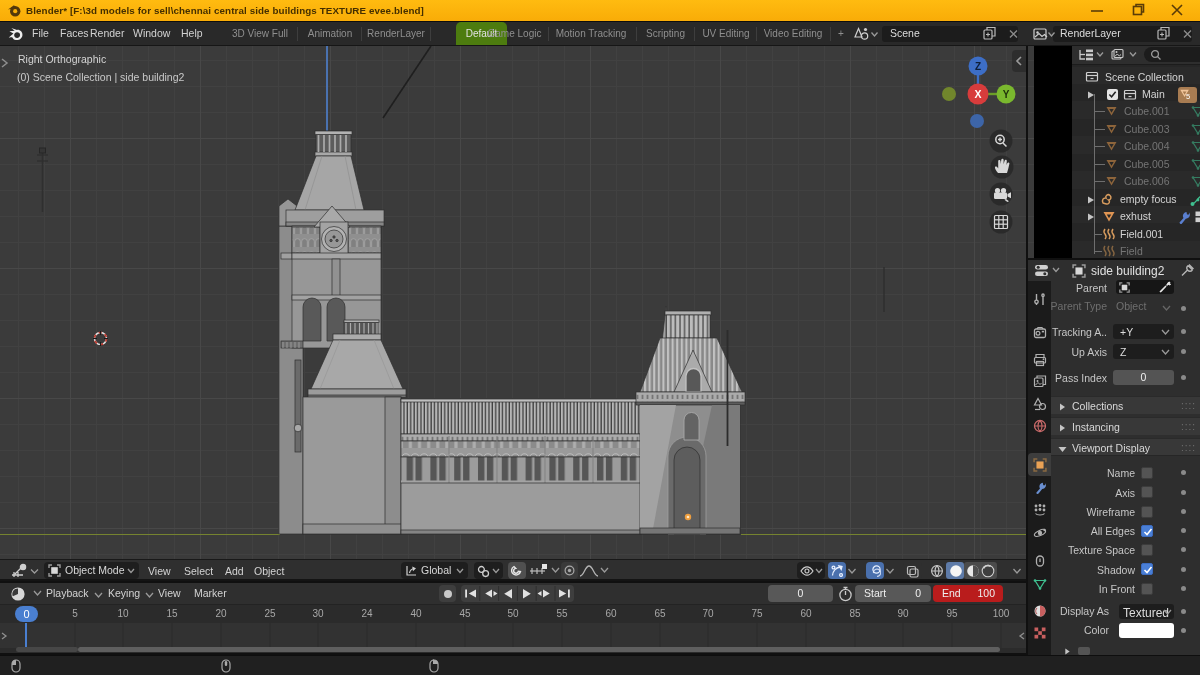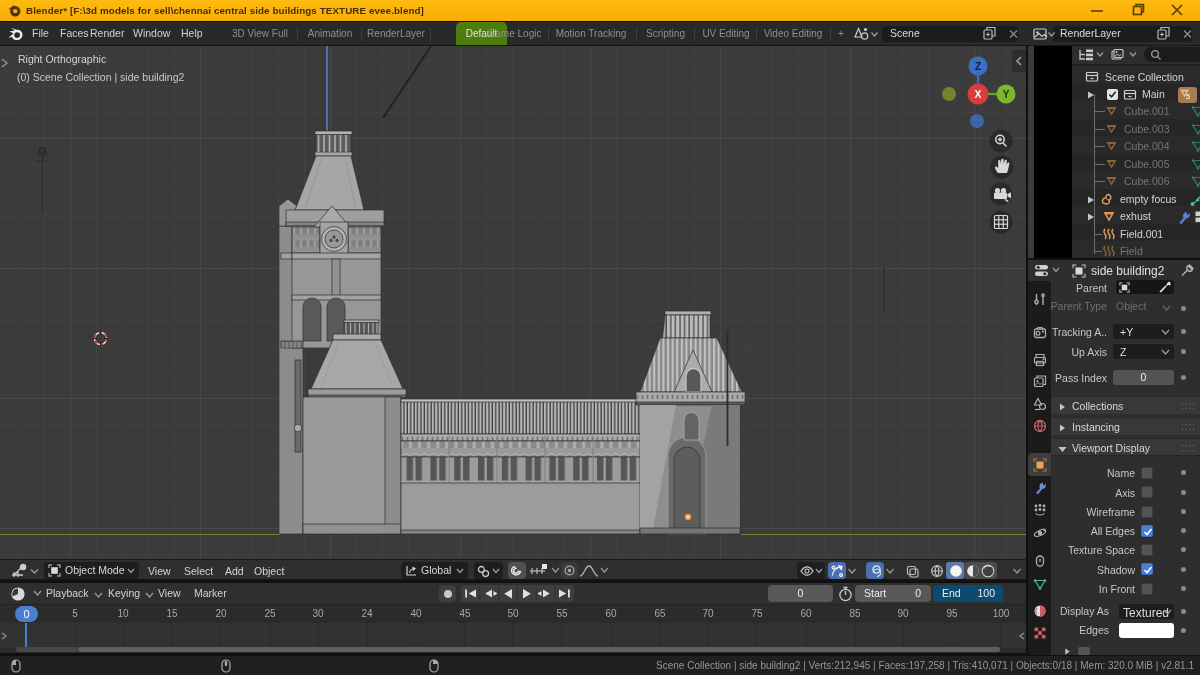--- a/index.html
+++ b/index.html
@@ -535,21 +535,21 @@
       <div class="pill" style="left:768px;top:2px;width:65px;height:17px;background:#585858;text-align:center;line-height:17px;color:#f0f0f0">0</div>
       <svg class="abs" style="left:838px;top:3px" width="15" height="16" viewBox="0 0 15 16">
         <circle cx="7.5" cy="9" r="5.6" fill="none" stroke="#c9c9c9" stroke-width="1.3"></circle>
         <path d="M7.5 9 L7.5 5" stroke="#c9c9c9" stroke-width="1.3"></path>
         <path d="M5.5 1.5 H9.5 M7.5 1.5 V3.4" stroke="#c9c9c9" stroke-width="1.3"></path>
       </svg>
       <div class="pill" style="left:855px;top:2px;width:76px;height:17px;background:#585858">
         <span style="position:absolute;left:9px;top:2px;color:#efefef">Start</span>
         <span style="position:absolute;right:10px;top:2px;color:#efefef">0</span>
       </div>
-      <div class="pill" style="left:933px;top:2px;width:70px;height:17px;background:#0c4a6e">
+      <div class="pill" style="left:933px;top:2px;width:70px;height:17px;background:#b91c1c">
         <span style="position:absolute;left:9px;top:2px;color:#efefef">End</span>
         <span style="position:absolute;right:8px;top:2px;color:#efefef">100</span>
       </div>
     </div>
     <div id="truler">
       <div class="abs" style="left:15px;top:1px;width:23px;height:16px;background:#4a7fd0;border-radius:8px;color:#fff;font-size:11px;text-align:center;line-height:16px">0</div>
       <div class="tnum" style="left:75px">5</div>
       <div class="tnum" style="left:123px">10</div>
       <div class="tnum" style="left:172px">15</div>
       <div class="tnum" style="left:221px">20</div>
@@ -612,21 +612,20 @@
       <path d="M3 5 a4 4 0 0 1 4 -4 l0 5 -4 0 z" fill="#aaaaaa"></path>
     </svg>
     <svg class="abs" style="left:219px;top:3px" width="14" height="14" viewBox="0 0 14 14">
       <path d="M3 5 a4 4 0 0 1 8 0 v4 a4 4 0 0 1 -8 0 z" fill="none" stroke="#aaaaaa" stroke-width="1.2"></path>
       <rect x="5.8" y="2" width="2.4" height="5" rx="1.2" fill="#aaaaaa"></rect>
     </svg>
     <svg class="abs" style="left:427px;top:3px" width="14" height="14" viewBox="0 0 14 14">
       <path d="M3 5 a4 4 0 0 1 8 0 v4 a4 4 0 0 1 -8 0 z" fill="none" stroke="#aaaaaa" stroke-width="1.2"></path>
       <path d="M7 1 a4 4 0 0 1 4 4 l-5 0 0 -5 z" fill="#aaaaaa"></path>
     </svg>
-    <div class="abs" style="right:6px;top:4px">Scene Collection | side building2 | Verts:212,945 | Faces:197,258 | Tris:410,071 | Objects:0/18 | Mem: 320.0 MiB | v2.81.1</div>
   </div>
   <div class="abs" id="outliner">
     <svg width="0" height="0" style="position:absolute">
       <defs>
         <g id="meshtri">
           <path d="M1.5 2 H11.5 L6.5 10.5 Z M4.3 4 H8.7 L6.5 7.8 Z" fill-rule="evenodd"></path>
         </g>
         <g id="eyeopen">
           <path d="M1 6 C3 3.4 4.8 2.4 7 2.4 C9.2 2.4 11 3.4 13 6 C11 8.6 9.2 9.6 7 9.6 C4.8 9.6 3 8.6 1 6 Z" fill="none" stroke-width="1.2"></path>
           <circle cx="7" cy="6" r="1.8"></circle>
@@ -1064,21 +1063,21 @@
     <div class="cb" style="left:113px;top:322.5px"></div>
     <div class="dot" style="left:153px;top:326px"></div>
     <div class="plabel" style="left:0;top:345px;width:81px">Display As</div>
     <div class="pfield" style="left:91px;top:343.5px;width:55px;height:15px">
       <span style="position:absolute;left:4px;top:2px;font-size:12px">Textured</span>
       <svg style="position:absolute;right:2px;top:5px" width="9" height="7" viewBox="0 0 9 7">
         <path d="M1 1 L4.5 5 L8 1" fill="none" stroke="#9a9a9a" stroke-width="1.3"></path>
       </svg>
     </div>
     <div class="dot" style="left:153px;top:348.5px"></div>
-    <div class="plabel" style="left:0;top:364px;width:81px">Edges</div>
+    <div class="plabel" style="left:0;top:364px;width:81px">Color</div>
     <div class="pfield" style="left:91px;top:362.5px;width:55px;height:15px;background:#ffffff"></div>
     <div class="dot" style="left:153px;top:367.5px"></div>
     <svg class="abs" style="left:36px;top:388px" width="7" height="7" viewBox="0 0 7 8">
       <path d="M1 0.5 L6 4 L1 7.5 Z" fill="#c5c5c5"></path>
     </svg>
     <div class="abs" style="left:50px;top:387px;width:12px;height:8px;background:#545454;border-radius:2px"></div>
   </div>
   <div class="abs gap-v"></div>
   <div class="abs gap-h1"></div>
   <div class="abs gap-h2"></div>

